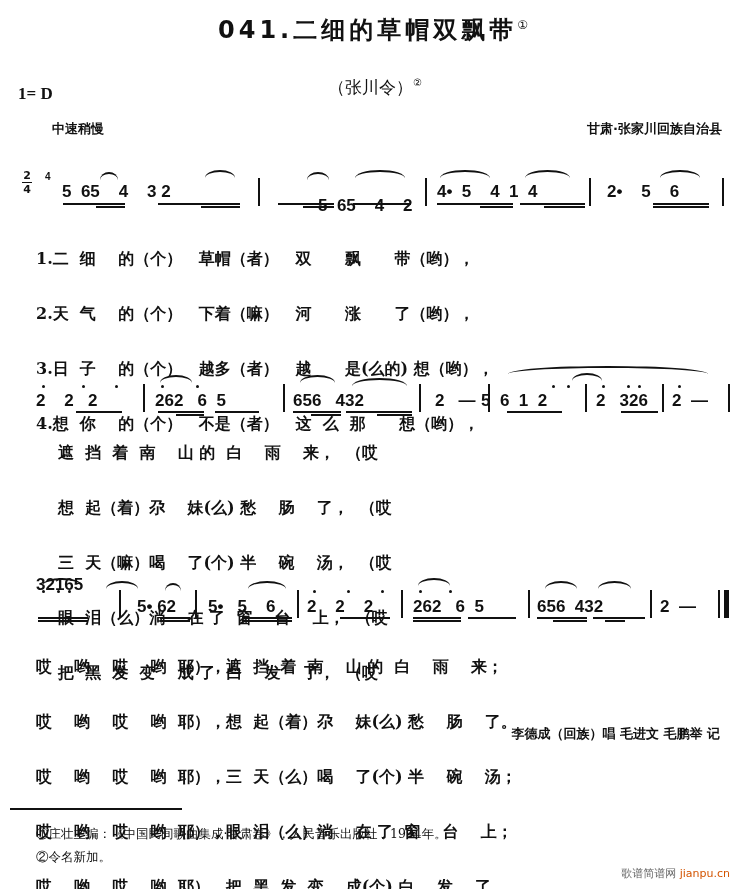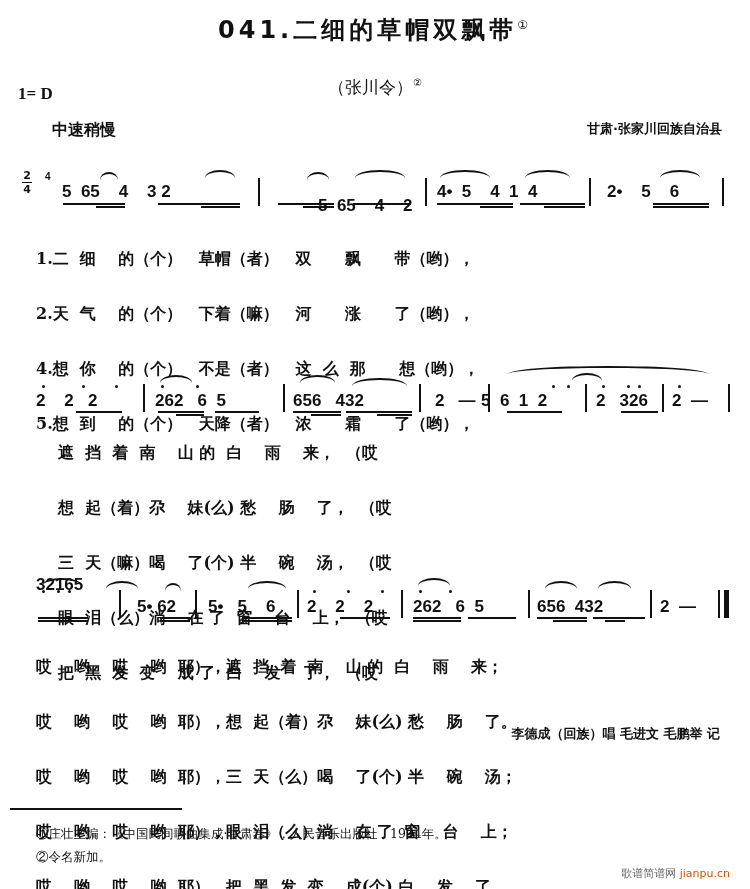--- a/index.html
+++ b/index.html
@@ -4,21 +4,21 @@
 <style>
   html, body { margin:0; padding:0; background:#ffffff; }
   body { width:750px; height:889px; position:relative; overflow:hidden; color:#111;
          font-family:"DejaVu Sans", sans-serif; }
   .abs { position:absolute; }
   .title { left:0; width:750px; top:14px; text-align:center; font-size:24px; font-weight:bold; letter-spacing:4px; }
   .title sup { font-size:12px; font-weight:normal; }
   .subtitle { left:0; width:750px; top:76px; text-align:center; font-size:17px; font-family:"DejaVu Serif", serif; }
   .subtitle sup { font-size:10px; }
   .key { left:18px; top:84px; font-size:17px; font-weight:bold; font-family:"Liberation Serif", serif; }
-  .tempo { left:52px; top:120px; font-size:16px; font-weight:bold; }
+  .tempo { left:52px; top:120px; font-size:13px; font-weight:bold; }
   .origin { right:28px; top:120px; font-size:13px; font-weight:bold; }
   .notes { font-family:"Liberation Sans", sans-serif; font-weight:bold; font-size:17px; white-space:pre; }
   .timesig { left:22px; top:170px; font-size:11px; font-weight:bold; line-height:11px; text-align:center; }
   .timesig .bar { border-top:1.5px solid #111; width:10px; margin:1px 0; }
   .lyr { font-family:"DejaVu Serif", serif; font-size:16px; font-weight:bold; white-space:pre; line-height:27.5px; }
   .line { height:1.5px; background:#111; }
   .bl { width:2px; background:#111; }
   .slur { border-top:2px solid #111; border-radius:50% 50% 0 0 / 100% 100% 0 0; height:6px; }
   .dot { width:3px; height:3px; border-radius:50%; background:#111; }
   .credit { right:30px; top:725px; font-size:13px; font-weight:bold; }
@@ -70,22 +70,22 @@
 <div class="abs slur" style="left:205px;top:170px;width:30px;"></div>
 <div class="abs slur" style="left:307px;top:172px;width:22px;"></div>
 <div class="abs slur" style="left:355px;top:170px;width:50px;"></div>
 <div class="abs slur" style="left:440px;top:170px;width:50px;"></div>
 <div class="abs slur" style="left:525px;top:170px;width:45px;"></div>
 <div class="abs slur" style="left:660px;top:170px;width:40px;"></div>
 
 <div class="abs lyr" style="left:36px;top:217px;">
 <div>1.二  细    的（个）   草帽（者）   双      飘      带（哟），</div>
 <div>2.天  气    的（个）   下着（嘛）   河      涨      了（哟），</div>
+<div>3.日  子    的（个）   越多（者）   越      是(么的) 想（哟），</div>
 <div>4.想  你    的（个）   不是（者）   这  么  那      想（哟），</div>
-<div>5.想  到    的（个）   天降（者）   浓      霜      了（哟），</div>
 </div>
 
 <div class="abs notes" style="left:36px;top:391px;">2    2   2</div>
 <div class="abs bl" style="left:143px;top:384px;height:28px;"></div>
 <div class="abs notes" style="left:155px;top:391px;">262   6  5</div>
 <div class="abs bl" style="left:283px;top:384px;height:28px;"></div>
 <div class="abs notes" style="left:293px;top:391px;">656   432</div>
 <div class="abs bl" style="left:419px;top:384px;height:28px;"></div>
 <div class="abs notes" style="left:435px;top:391px;">2   —</div>
 <div class="abs bl" style="left:488px;top:384px;height:28px;"></div>

